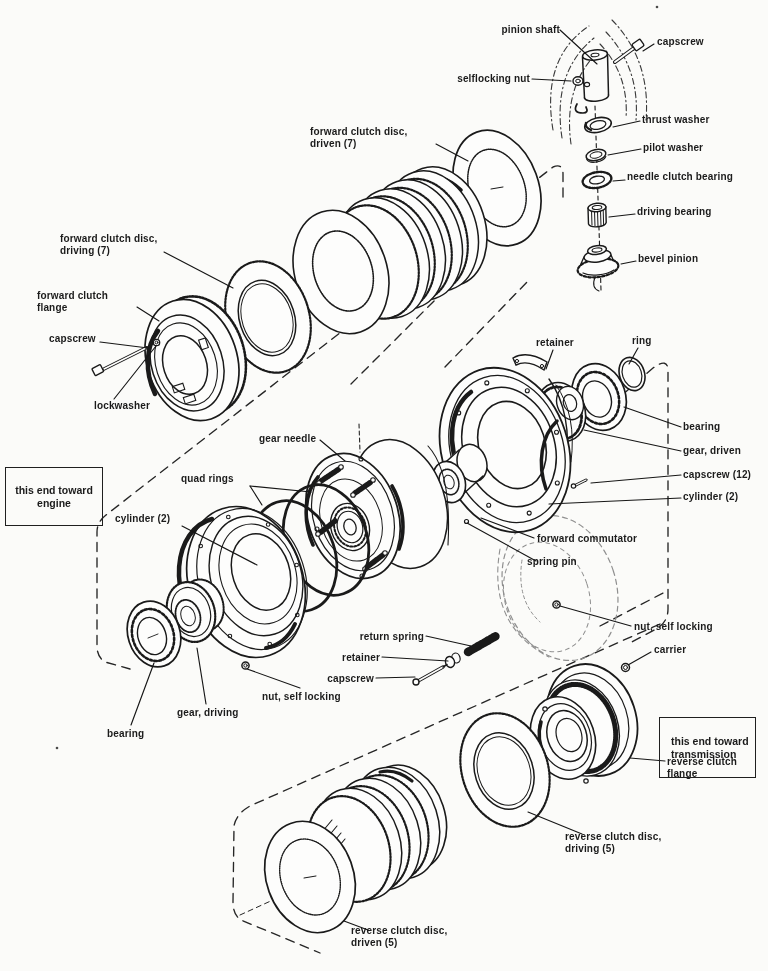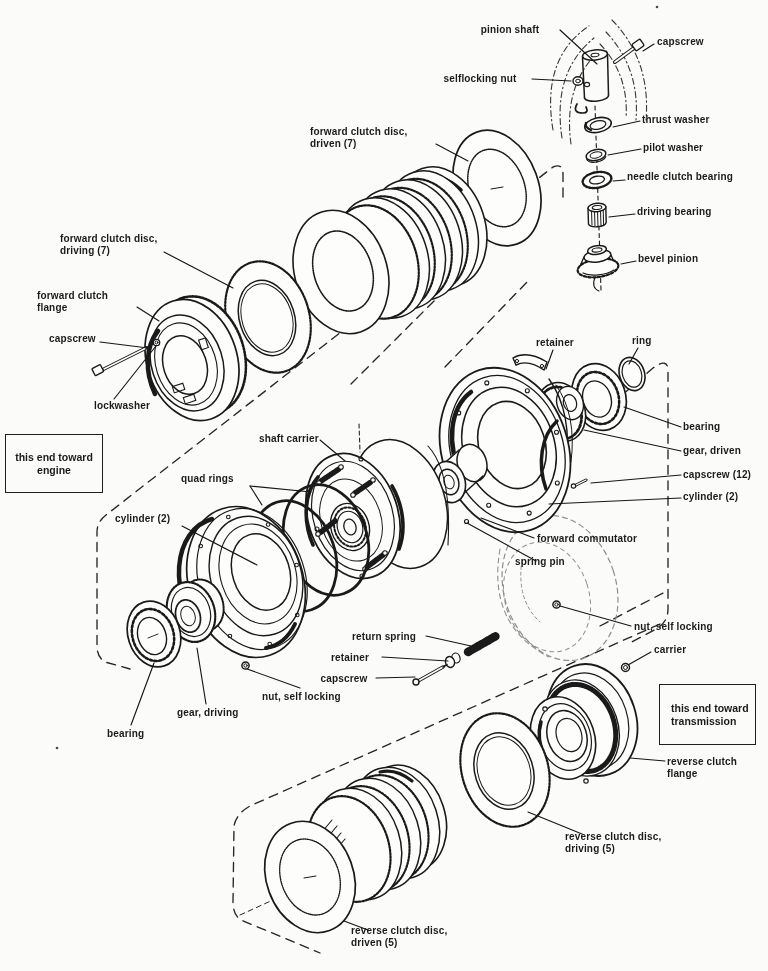--- a/index.html
+++ b/index.html
@@ -1,24 +1,24 @@
 <!DOCTYPE html>
 <html><head>
 <meta charset="utf-8">
 <style>
   html,body{margin:0;padding:0;background:#e8e8e6;}
   .fig{position:relative;width:768px;height:971px;background:#fbfbf9;overflow:hidden;
        font-family:"Liberation Sans",sans-serif;}
   .fig svg{position:absolute;left:0;top:0;}
   .lbl{position:absolute;font-size:10px;line-height:11.5px;font-weight:700;color:#1b1b1b;
        white-space:pre-line;letter-spacing:.15px;}
-  .lbl.r{text-align:center;}
+  .lbl.r{text-align:right;}
   .lbl.c{text-align:left;}
   .box{position:absolute;box-sizing:border-box;border:1.6px solid #1f1f1f;background:transparent;
-       font-size:10.5px;line-height:13px;font-weight:700;color:#1b1b1b;white-space:pre-line;}
+       font-size:10.5px;line-height:13px;font-weight:700;color:#1b1b1b;white-space:pre-line;margin-top:33px;}
   .box.center{display:flex;align-items:center;justify-content:center;text-align:center;}
   .box.left{padding:17px 0 0 11px;text-align:left;}
 </style>
 </head>
 <body>
 
 <div class="fig">
 
 <svg width="768" height="971" viewBox="0 0 768 971">
   <g stroke="#1a1a1a" fill="none" stroke-linecap="round">
@@ -400,31 +400,31 @@
 <div class="lbl" style="left:637px;top:206px">driving bearing</div>
 <div class="lbl" style="left:638px;top:253px">bevel pinion</div>
 <div class="lbl c" style="left:310px;top:126px;width:140px">forward clutch disc,
 driven (7)</div>
 <div class="lbl c" style="left:60px;top:233px;width:140px">forward clutch disc,
 driving (7)</div>
 <div class="lbl c" style="left:37px;top:290px;width:120px">forward clutch
 flange</div>
 <div class="lbl" style="left:49px;top:333px">capscrew</div>
 <div class="lbl" style="left:94px;top:400px">lockwasher</div>
-<div class="lbl" style="left:259px;top:433px">shaft carrier</div>
+<div class="lbl" style="left:259px;top:433px">gear needle</div>
 <div class="lbl" style="left:181px;top:473px">quad rings</div>
 <div class="lbl" style="left:115px;top:513px">cylinder (2)</div>
 <div class="lbl" style="left:536px;top:337px">retainer</div>
 <div class="lbl" style="left:632px;top:335px">ring</div>
 <div class="lbl" style="left:683px;top:421px">bearing</div>
 <div class="lbl" style="left:683px;top:445px">gear, driven</div>
 <div class="lbl" style="left:683px;top:469px">capscrew (12)</div>
 <div class="lbl" style="left:683px;top:491px">cylinder (2)</div>
 <div class="lbl" style="left:537px;top:533px">forward commutator</div>
-<div class="lbl" style="left:515px;top:556px">spring pin</div>
+<div class="lbl" style="left:527px;top:556px">spring pin</div>
 <div class="lbl r" style="left:344px;top:631px;width:80px">return spring</div>
 <div class="lbl r" style="left:320px;top:652px;width:60px">retainer</div>
 <div class="lbl r" style="left:314px;top:673px;width:60px">capscrew</div>
 <div class="lbl" style="left:262px;top:691px">nut, self locking</div>
 <div class="lbl" style="left:634px;top:621px">nut, self locking</div>
 <div class="lbl" style="left:654px;top:644px">carrier</div>
 <div class="lbl" style="left:667px;top:756px">reverse clutch
 flange</div>
 <div class="lbl c" style="left:565px;top:831px;width:140px">reverse clutch disc,
 driving (5)</div>

